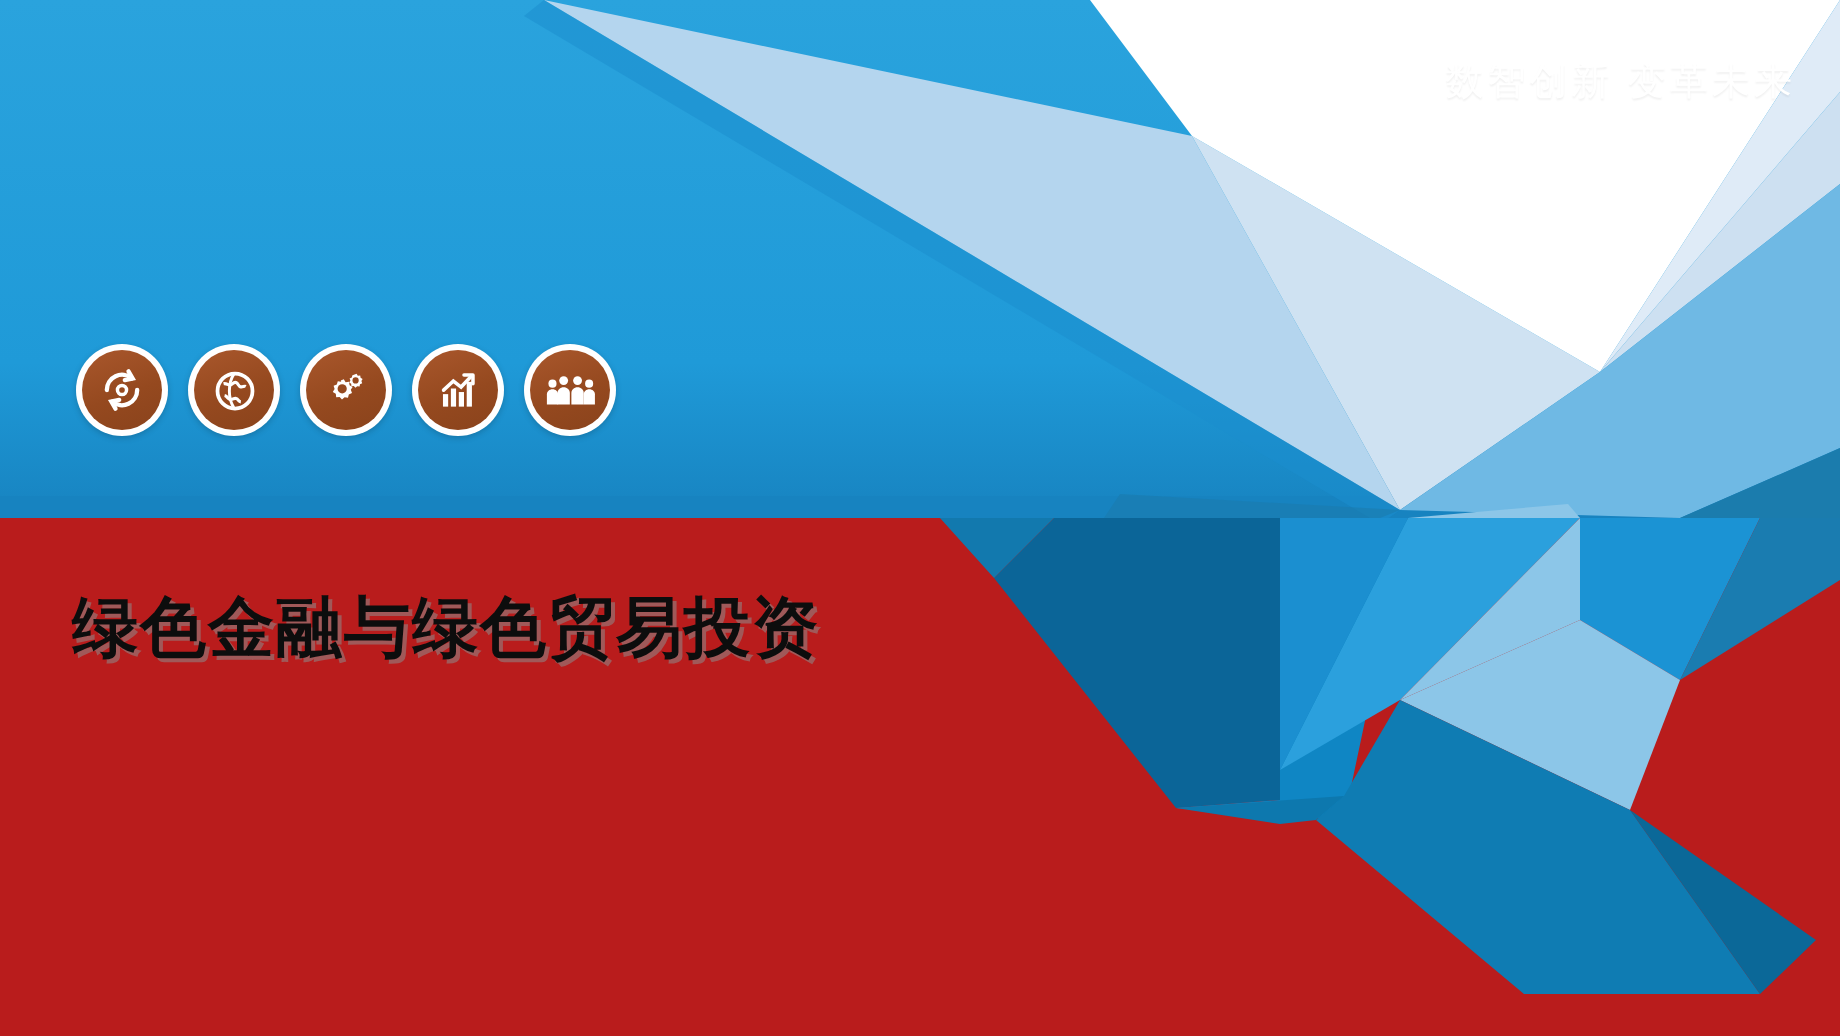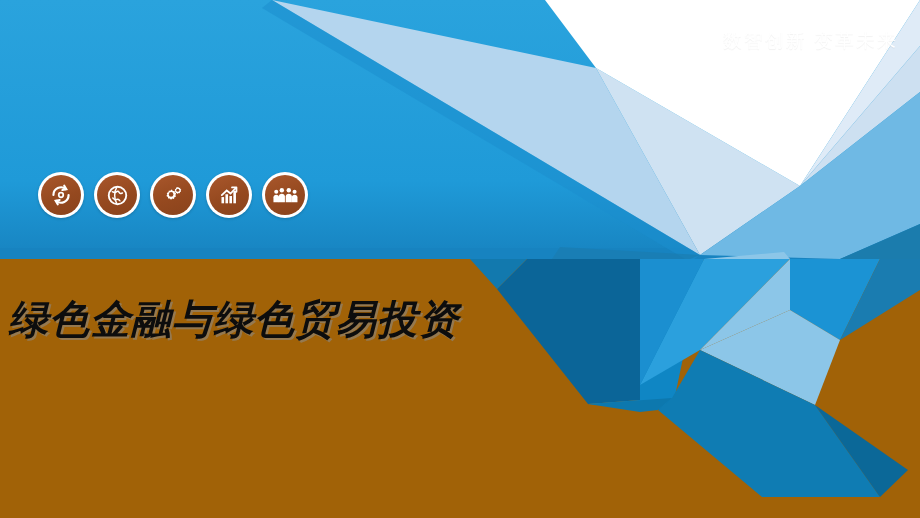--- a/index.html
+++ b/index.html
@@ -5,21 +5,21 @@
   * { margin:0; padding:0; box-sizing:border-box; }
   html, body {
     width:920px; height:518px;
     background:#ffffff;
     font-family:"Liberation Sans","DejaVu Sans",sans-serif;
     overflow:hidden;
   }
   #slide {
     position:relative;
     width:920px; height:518px;
-    background:#a16207;
+    background:#b91c1c;
     overflow:hidden;
   }
   
   #artwork {
     position:absolute;
     left:0; top:0;
     width:920px; height:518px;
     display:block;
   }
   
@@ -56,28 +56,27 @@
     border-radius:50%;
     background:linear-gradient(160deg,#a9572c 0%,#95491f 55%,#8a431c 100%);
     display:flex;
     align-items:center;
     justify-content:center;
   }
   .icon-inner svg { display:block; }
   
   #main-title {
     position:absolute;
-    left:8px; top:292px;
-    font-size:40px;
+    left:36px; top:292px;
+    font-size:33px;
     font-weight:700;
     color:#0d0d0d;
     letter-spacing:1px;
     white-space:nowrap;
     text-shadow:2px 2px 0 rgba(140,140,140,0.55);
-    font-style:italic;
   }
 </style>
 </head>
 <body>
 
 <div id="slide">
 
   <svg id="artwork" viewBox="0 0 920 518" preserveAspectRatio="none">
 
     <defs>

